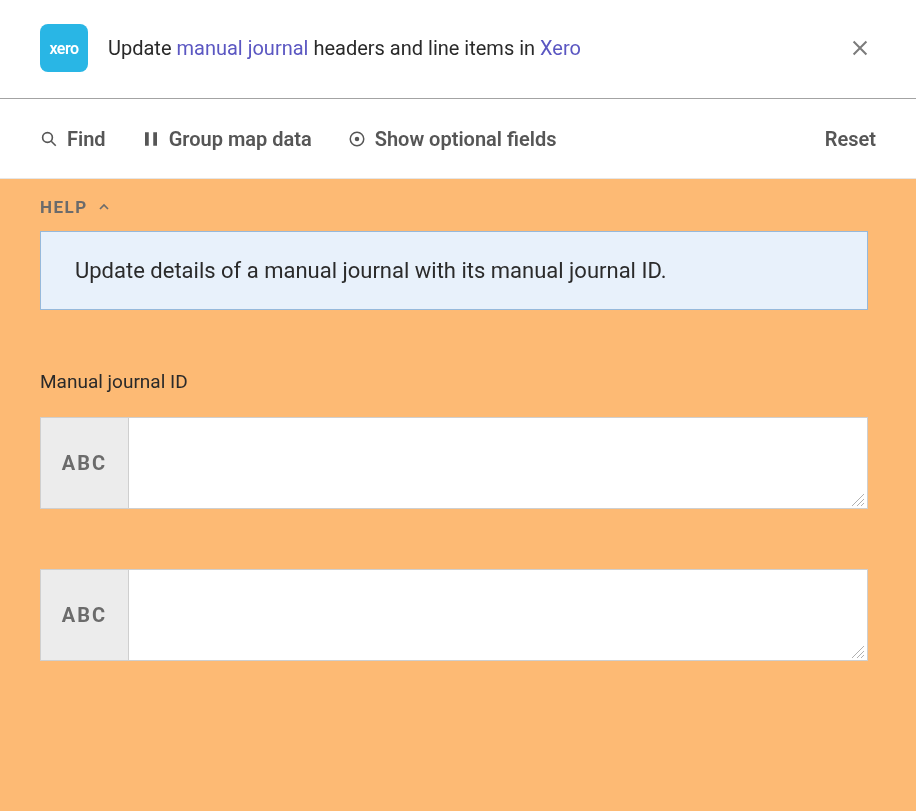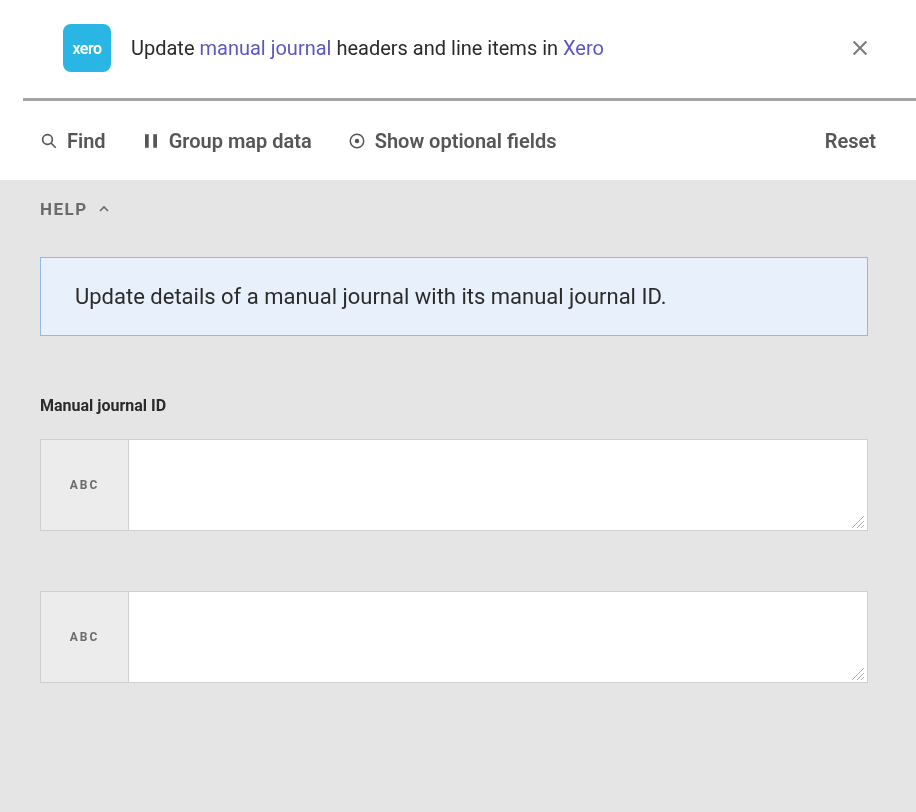--- a/index.html
+++ b/index.html
@@ -9,22 +9,21 @@
       color: #222;
       width: 916px;
       height: 812px;
       overflow: hidden;
     }
     
     .header {
       display: flex;
       align-items: center;
       padding: 24px 40px 26px 40px;
-      border-bottom: 3px solid #a3a3a3;
-      margin-left: 23px;
+      border-bottom: 1px solid #a3a3a3;
     }
     .xero-logo {
       width: 48px;
       height: 48px;
       border-radius: 8px;
       background: #29b6e5;
       display: flex;
       align-items: center;
       justify-content: center;
       color: #fff;
@@ -75,68 +74,68 @@
     .tool-item svg { width: 18px; height: 18px; }
     .spacer { flex: 1; }
     .reset-btn {
       font-size: 20px;
       font-weight: 600;
       color: #565656;
       cursor: pointer;
     }
     
     .body {
-      background: #e5e5e5;
+      background: #fdba74;
       padding: 0 8px 40px 0;
       height: calc(812px - 100px - 80px);
       overflow: auto;
     }
     .help-row {
       display: flex;
       align-items: center;
       gap: 8px;
       padding: 18px 40px 10px 40px;
       font-size: 17px;
       font-weight: 700;
       letter-spacing: 1.5px;
       color: #6b6b6b;
       cursor: pointer;
     }
     .help-row svg { width: 16px; height: 16px; stroke: #6b6b6b; stroke-width: 2.5; }
     .help-box {
-      margin: 28px 40px 8px 40px;
+      margin: 4px 40px 8px 40px;
       background: #e8f1fb;
       border: 1px solid #96b9db;
       padding: 26px 34px;
       font-size: 22px;
       color: #2b2b2b;
     }
     .field {
       margin: 60px 40px 0 40px;
     }
     .field-label {
-      font-size: 16px;
-      font-weight: 700;
+      font-size: 19px;
+      font-weight: 400;
       color: #2a2a2a;
       margin-bottom: 24px;
     }
     .input-row {
       display: flex;
       border: 1px solid #cfcfcf;
       background: #fff;
       min-height: 90px;
     }
     .type-chip {
       width: 88px;
       background: #ececec;
       border-right: 1px solid #cfcfcf;
       display: flex;
       align-items: center;
       justify-content: center;
-      font-size: 12px;
+      font-size: 20px;
       font-weight: 700;
       letter-spacing: 2px;
       color: #6b6b6b;
     }
     .text-area {
       flex: 1;
       position: relative;
       padding: 10px 12px;
     }
     .text-area textarea {

